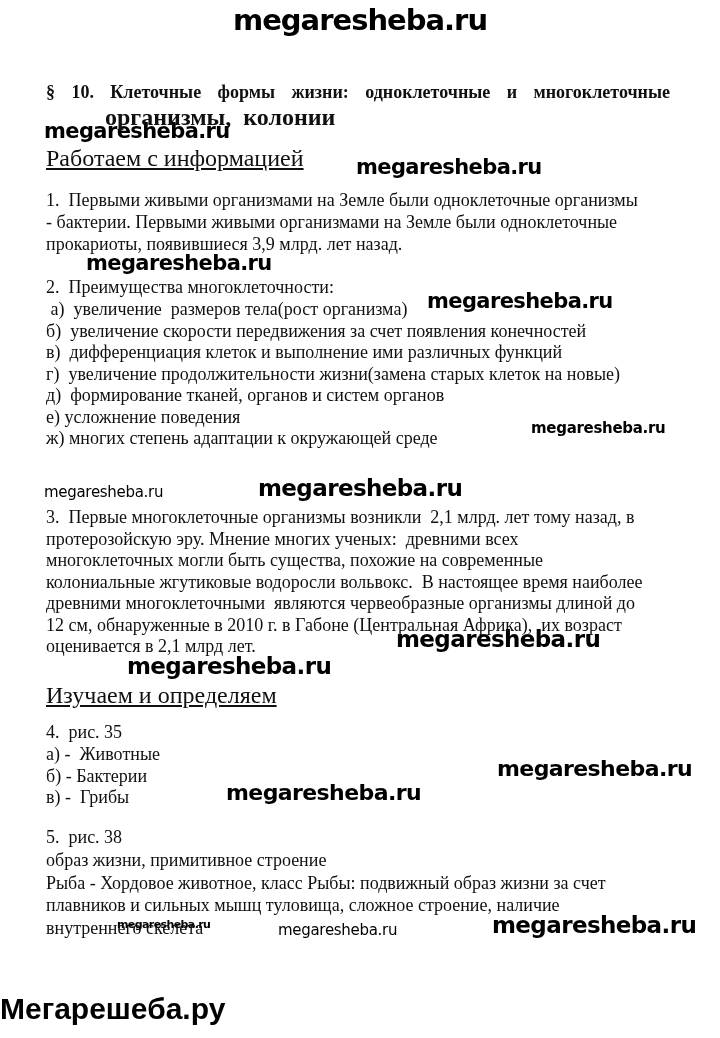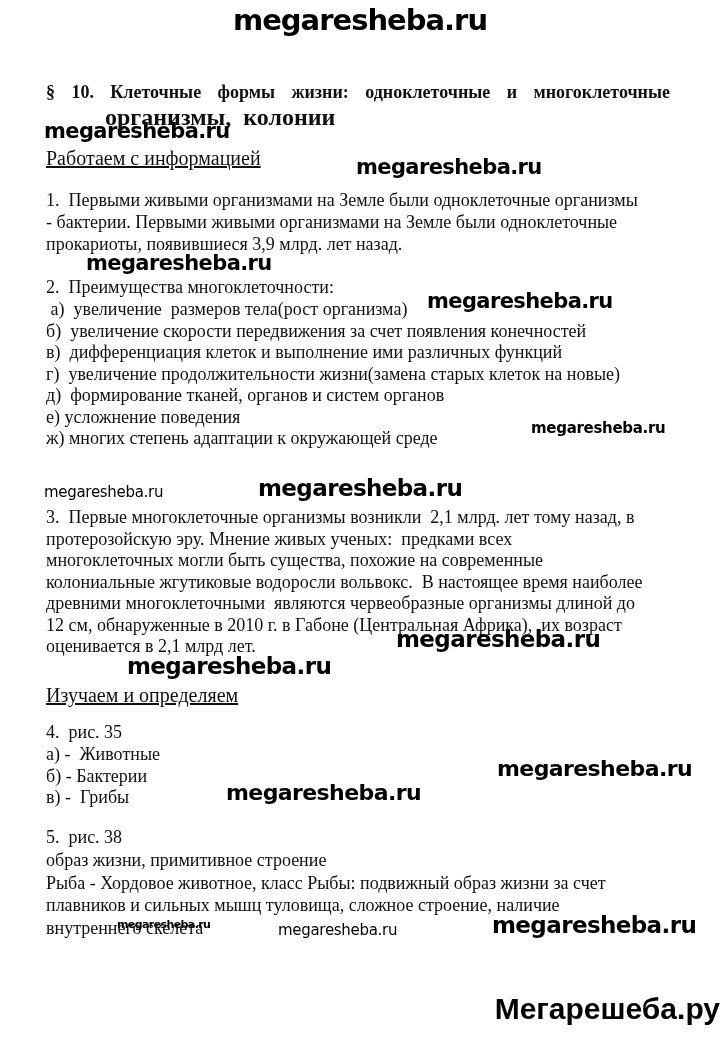--- a/index.html
+++ b/index.html
@@ -14,25 +14,25 @@
   }
   .wm-top { left:0; width:100%; text-align:center; font-size:29px; letter-spacing:-1px; }
   .wm-reg { font-weight:400; letter-spacing:-0.3px; }
   .wm-med { font-weight:600; letter-spacing:-0.3px; }
   
   .tline { white-space:pre; font-size:18px; line-height:21.5px; }
   .block { position:absolute; left:46px; }
   .doc-title { font-weight:700; width:624px; }
   .doc-title .t1 { white-space:normal; text-align:justify; text-align-last:justify; font-size:18px; line-height:25px; }
   .doc-title .t2 { padding-left:59px; font-size:24px; line-height:25px; white-space:pre; }
-  .underlined { text-decoration:underline; font-size:20px; line-height:22px; white-space:pre; }
+  .underlined { text-decoration:underline; font-size:24px; line-height:22px; white-space:pre; }
   .p1 .tline { line-height:22px; }
   .t5 .tline { line-height:22.5px; }
   .footer-brand {
-    position:absolute; left:0; top:992px; width:100%; text-align:right;
+    position:absolute; left:0; top:992px; width:100%; text-align:left;
     font-family:"Liberation Sans", sans-serif; font-weight:700; font-size:30px; color:#000;
   }
 </style>
 </head>
 <body>
 
 <div class="page">
 
   <div class="wm wm-top" style="top:6px;">megaresheba.ru</div>
   <div class="wm" style="left:44px;  top:121px; font-size:21px;">megaresheba.ru</div>
@@ -69,21 +69,21 @@
     <div class="tline">б)  увеличение скорости передвижения за счет появления конечностей</div>
     <div class="tline">в)  дифференциация клеток и выполнение ими различных функций</div>
     <div class="tline">г)  увеличение продолжительности жизни(замена старых клеток на новые)</div>
     <div class="tline">д)  формирование тканей, органов и систем органов</div>
     <div class="tline">е) усложнение поведения</div>
     <div class="tline">ж) многих степень адаптации к окружающей среде</div>
   </div>
 
   <div class="block" style="top:507px;">
     <div class="tline">3.  Первые многоклеточные организмы возникли  2,1 млрд. лет тому назад, в</div>
-    <div class="tline">протерозойскую эру. Мнение живых ученых:  предками всех</div>
+    <div class="tline">протерозойскую эру. Мнение многих ученых:  древними всех</div>
     <div class="tline">многоклеточных могли быть существа, похожие на современные</div>
     <div class="tline">колониальные жгутиковые водоросли вольвокс.  В настоящее время наиболее</div>
     <div class="tline">древними многоклеточными  являются червеобразные организмы длиной до</div>
     <div class="tline">12 см, обнаруженные в 2010 г. в Габоне (Центральная Африка),  их возраст</div>
     <div class="tline">оценивается в 2,1 млрд лет.</div>
   </div>
 
   <div class="block underlined" style="top:684px;">Изучаем и определяем</div>
 
   <div class="block tline" style="top:722px;">4.  рис. 35</div>

